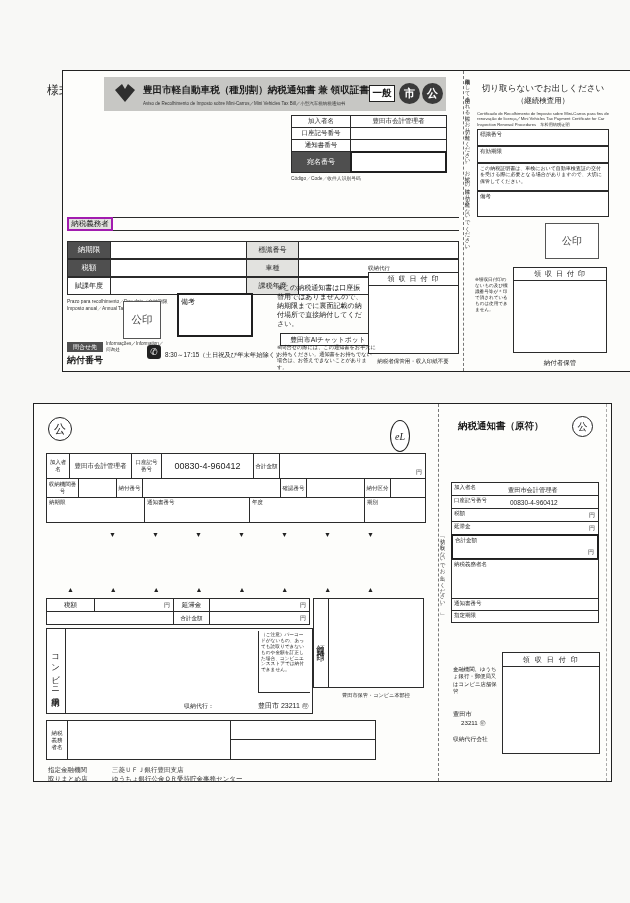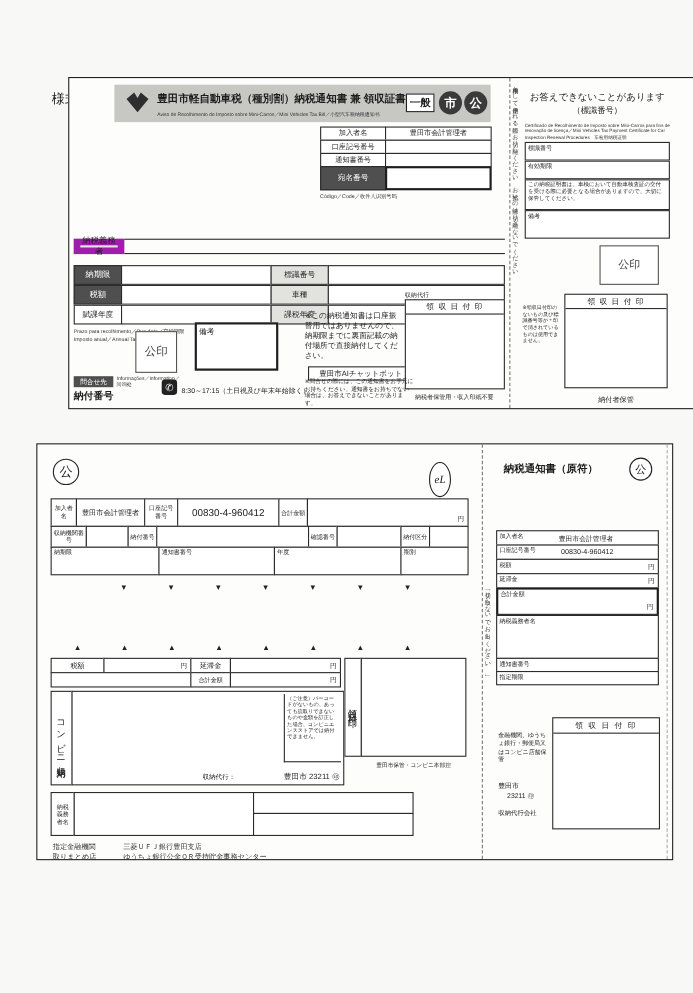--- a/index.html
+++ b/index.html
@@ -46,21 +46,21 @@
     <div class="ab bx c" style="left:228px;top:44px;width:60px;height:13px;font-size:6.5px;">加入者名</div>
     <div class="ab bx c" style="left:287px;top:44px;width:97px;height:13px;font-size:6.5px;">豊田市会計管理者</div>
     <div class="ab bx c" style="left:228px;top:56px;width:60px;height:13px;font-size:6.5px;">口座記号番号</div>
     <div class="ab bx c" style="left:287px;top:56px;width:97px;height:13px;font-size:6.5px;"></div>
     <div class="ab bx c" style="left:228px;top:68px;width:60px;height:13px;font-size:6.5px;">通知書番号</div>
     <div class="ab bx c" style="left:287px;top:68px;width:97px;height:13px;font-size:6.5px;"></div>
     <div class="ab c dk" style="left:228px;top:80px;width:60px;height:22px;font-size:7px;border:1px solid #2b2b2b;">宛名番号</div>
     <div class="ab bx2 c" style="left:287px;top:80px;width:97px;height:22px;font-size:7px;"></div>
     <div class="ab" style="left:228px;top:104px;font-size:4.8px;color:#333;">Código／Code／收件人识别号码</div>
 
-    <div class="ab lt c" style="left:4px;top:146px;width:46px;height:14px;border:6px solid #a21caf;font-size:7.5px;">納税義務者</div>
+    <div class="ab lt c" style="left:4px;top:146px;width:46px;height:14px;border:2px solid #a21caf;font-size:7.5px;">納税義務者</div>
     <div class="ab" style="left:50px;top:146px;width:346px;height:14px;border-top:1px solid #2b2b2b;border-bottom:1px solid #2b2b2b;"></div>
 
     <div class="ab c dk" style="left:4px;top:170px;width:44px;height:18px;font-size:7.5px;border:1px solid #2b2b2b;">納期限</div>
     <div class="ab bx" style="left:47px;top:170px;width:137px;height:18px;"></div>
     <div class="ab c lt" style="left:183px;top:170px;width:53px;height:18px;font-size:7px;border:1px solid #2b2b2b;">標識番号</div>
     <div class="ab bx" style="left:235px;top:170px;width:161px;height:18px;"></div>
     <div class="ab c dk" style="left:4px;top:188px;width:44px;height:18px;font-size:7.5px;border:1px solid #2b2b2b;">税額</div>
     <div class="ab bx" style="left:47px;top:188px;width:137px;height:18px;"></div>
     <div class="ab c lt" style="left:183px;top:188px;width:53px;height:18px;font-size:7px;border:1px solid #2b2b2b;">車種</div>
     <div class="ab bx" style="left:235px;top:188px;width:161px;height:18px;"></div>
@@ -89,22 +89,22 @@
     <div class="ab dk c" style="left:4px;top:271px;width:36px;height:10px;font-size:6px;">問合せ先</div>
     <div class="ab" style="left:43px;top:270px;width:62px;font-size:4.6px;line-height:1.2;color:#333;">Informações／Information／问询处</div>
     <div class="ab bold" style="left:4px;top:283px;font-size:9px;">納付番号</div>
     <div class="ab c" style="left:84px;top:274px;width:14px;height:14px;background:#222;border-radius:3px;color:#fff;font-size:9px;">✆</div>
     <div class="ab" style="left:102px;top:280px;font-size:6.3px;">8:30～17:15（土日祝及び年末年始除く）</div>
     <div class="ab" style="left:214px;top:273px;width:100px;font-size:5.2px;line-height:1.25;">※問合せの際には、この通知書をお手元にお持ちください。通知書をお持ちでない場合は、お答えできないことがあります。</div>
 
     <div class="ab dash-v" style="left:400px;top:0;height:300px;"></div>
     <div class="ab vert" style="left:402px;top:4px;height:272px;font-size:5.4px;color:#444;">車検用として使用される際にお切り離しください。お支払いの際は切り離さないでください。</div>
 
-    <div class="ab c" style="left:410px;top:12px;width:140px;font-size:8.6px;">お答えできないことがあります</div>
-    <div class="ab c" style="left:410px;top:25px;width:140px;font-size:7.5px;">（標識番号）</div>
+    <div class="ab c" style="left:410px;top:12px;width:140px;font-size:8.6px;">切り取らないでお出しください</div>
+    <div class="ab c" style="left:410px;top:25px;width:140px;font-size:7.5px;">（継続検査用）</div>
     <div class="ab" style="left:414px;top:40px;width:132px;font-size:4.2px;line-height:1.25;color:#333;">Certificado de Recolhimento de Imposto sobre Mini-Carros para fins de renovação de licença／Mini Vehicles Tax Payment Certificate for Car Inspection Renewal Procedures　车检用纳税证明</div>
     <div class="ab bx" style="left:414px;top:58px;width:132px;height:17px;">
       <span class="small-label">標識番号</span>
     </div>
     <div class="ab bx" style="left:414px;top:75px;width:132px;height:17px;">
       <span class="small-label">有効期限</span>
     </div>
     <div class="ab bx" style="left:414px;top:92px;width:132px;height:28px;font-size:5px;line-height:1.25;padding:1px 2px;">この納税証明書は、車検において自動車検査証の交付を受ける際に必要となる場合がありますので、大切に保管してください。</div>
     <div class="ab bx" style="left:414px;top:120px;width:132px;height:26px;">
       <span class="small-label">備考</span>

